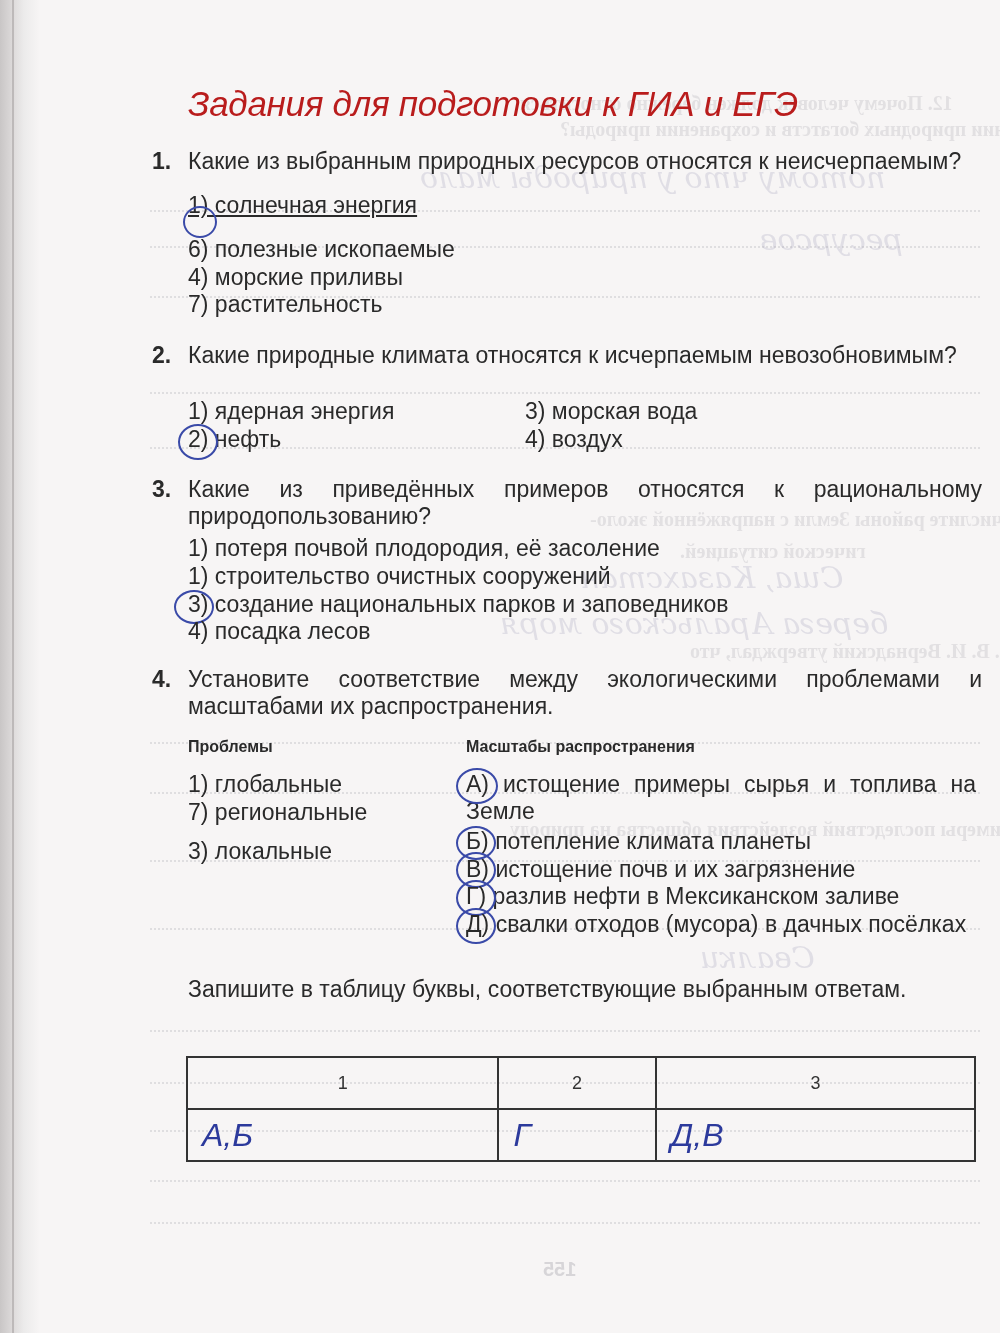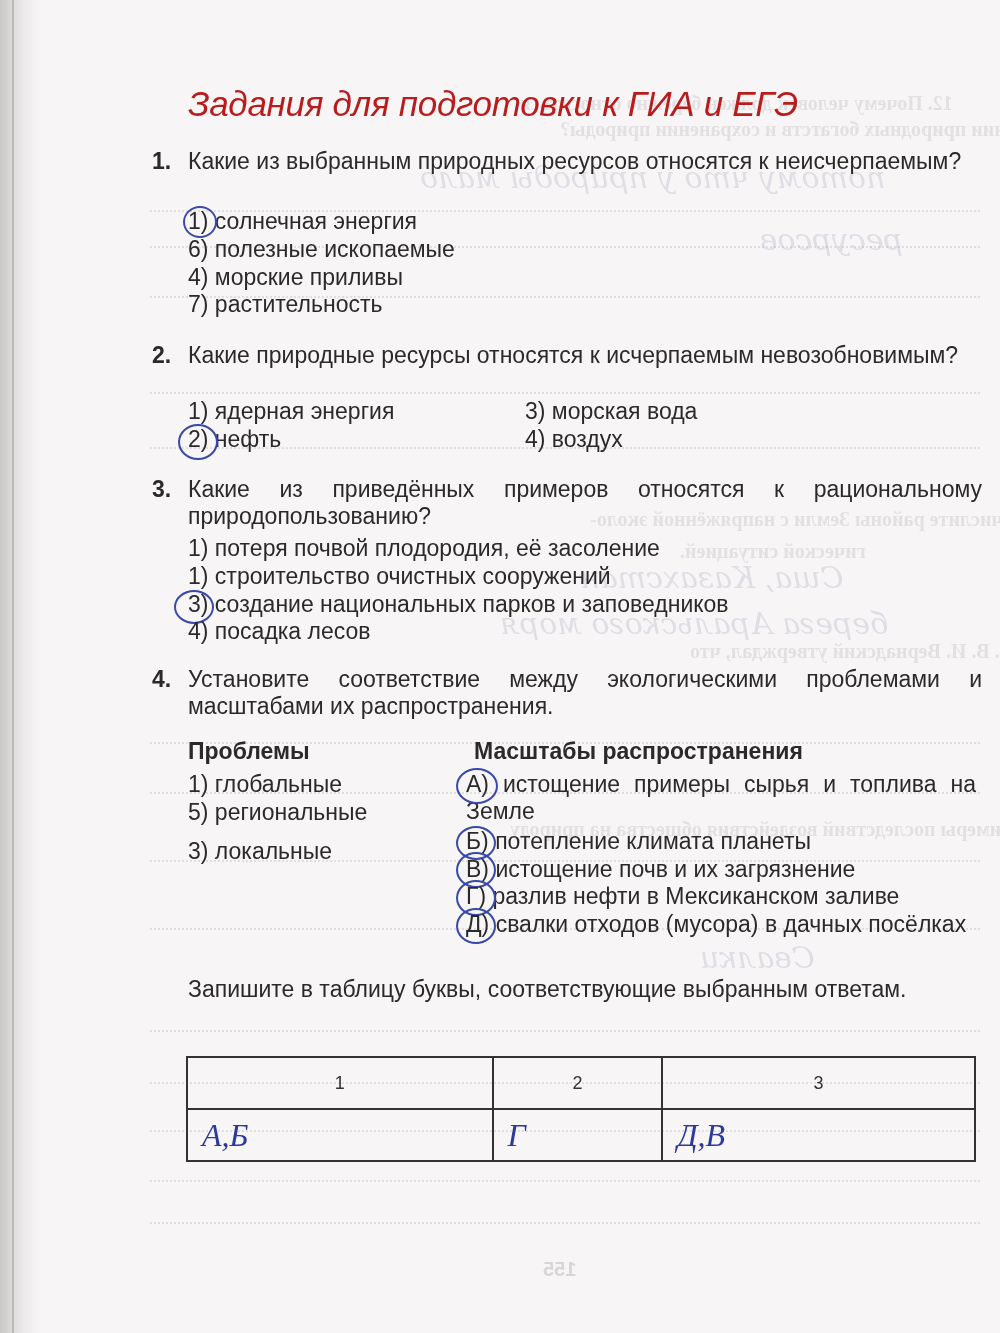--- a/index.html
+++ b/index.html
@@ -33,30 +33,30 @@
     position: absolute; left: 188px; top: 84px;
     font-size: 35px; font-style: italic; color: #b91c1c; letter-spacing: -0.3px;
   }
   .q { position: absolute; left: 152px; width: 830px; font-size: 23px; line-height: 27px; }
   .q .num { position: absolute; left: 0; top: 0; font-weight: bold; font-size: 23px; }
   .q .text { margin-left: 36px; text-align: justify; }
   .opt { position: absolute; font-size: 23px; line-height: 27px; white-space: nowrap; }
   .circle {
     position: absolute; border: 2px solid #3a4aa8; border-radius: 50%;
   }
-  .bold-h { position: absolute; font-size: 23px; font-weight: bold; }
+  .bold-h { position: absolute; font-size: 16px; font-weight: bold; }
   table.answers {
     position: absolute; left: 186px; top: 1056px; width: 790px;
     border-collapse: collapse;
   }
   table.answers td {
     border: 2px solid #333; height: 48px; text-align: center; font-size: 18px; color: #333;
   }
   table.answers tr.hand td {
-    font-family: Liberation Serif, serif; font-style: italic; font-size: 32px; color: #2c3a9c;
+    font-family: Liberation Sans, sans-serif; font-style: italic; font-size: 32px; color: #2c3a9c;
     text-align: left; padding-left: 14px;
   }
   .pagenum {
     position: absolute; left: 543px; top: 1258px; font-size: 20px; font-weight: bold;
     color: rgba(120,120,130,0.25); transform: scaleX(-1);
   }
 </style>
 </head>
 <body>
 
@@ -89,29 +89,29 @@
 <div class="dots" style="top:1130px;"></div>
 <div class="dots" style="top:1180px;"></div>
 <div class="dots" style="top:1222px;"></div>
 
 <div class="title">Задания для подготовки к ГИА и ЕГЭ</div>
 
 <div class="q" style="top:148px;">
   <span class="num">1.</span>
   <div class="text">Какие из выбранным природных ресурсов относятся к неисчерпаемым?</div>
 </div>
-<div class="opt" style="left:188px;top:208px;">1) солнечная энергия</div>
+<div class="opt" style="left:188px;top:192px;text-decoration:underline;">1) солнечная энергия</div>
 <div class="circle" style="left:183px;top:206px;width:30px;height:28px;"></div>
 <div class="opt" style="left:188px;top:236px;">6) полезные ископаемые</div>
 <div class="opt" style="left:188px;top:264px;">4) морские приливы</div>
 <div class="opt" style="left:188px;top:291px;">7) растительность</div>
 
 <div class="q" style="top:342px;">
   <span class="num">2.</span>
-  <div class="text">Какие природные ресурсы относятся к исчерпаемым невозобновимым?</div>
+  <div class="text">Какие природные климата относятся к исчерпаемым невозобновимым?</div>
 </div>
 <div class="opt" style="left:188px;top:398px;">1) ядерная энергия</div>
 <div class="opt" style="left:188px;top:426px;">2) нефть</div>
 <div class="circle" style="left:178px;top:424px;width:36px;height:32px;"></div>
 <div class="opt" style="left:525px;top:398px;">3) морская вода</div>
 <div class="opt" style="left:525px;top:426px;">4) воздух</div>
 
 <div class="q" style="top:476px;">
   <span class="num">3.</span>
   <div class="text">Какие из приведённых примеров относятся к рациональному природопользованию?</div>
@@ -121,24 +121,24 @@
 <div class="opt" style="left:188px;top:591px;">3) создание национальных парков и заповедников</div>
 <div class="circle" style="left:174px;top:590px;width:36px;height:30px;"></div>
 <div class="opt" style="left:188px;top:618px;">4) посадка лесов</div>
 
 <div class="q" style="top:666px;">
   <span class="num">4.</span>
   <div class="text">Установите соответствие между экологическими проблемами и масштабами их распространения.</div>
 </div>
 
 <div class="bold-h" style="left:188px;top:738px;">Проблемы</div>
-<div class="bold-h" style="left:466px;top:738px;margin-left:8px;">Масштабы распространения</div>
+<div class="bold-h" style="left:466px;top:738px;">Масштабы распространения</div>
 
 <div class="opt" style="left:188px;top:771px;">1) глобальные</div>
-<div class="opt" style="left:188px;top:799px;">5) региональные</div>
+<div class="opt" style="left:188px;top:799px;">7) региональные</div>
 <div class="opt" style="left:188px;top:826px;margin-top:12px;">3) локальные</div>
 
 <div class="opt" style="left:466px;top:771px;width:510px;white-space:normal;text-align:justify;">А) истощение примеры сырья и топлива на Земле</div>
 <div class="circle" style="left:456px;top:768px;width:38px;height:32px;"></div>
 <div class="opt" style="left:466px;top:828px;">Б) потепление климата планеты</div>
 <div class="circle" style="left:456px;top:826px;width:36px;height:30px;"></div>
 <div class="opt" style="left:466px;top:856px;">В) истощение почв и их загрязнение</div>
 <div class="circle" style="left:456px;top:852px;width:36px;height:32px;"></div>
 <div class="opt" style="left:466px;top:883px;">Г) разлив нефти в Мексиканском заливе</div>
 <div class="circle" style="left:456px;top:880px;width:36px;height:32px;"></div>

